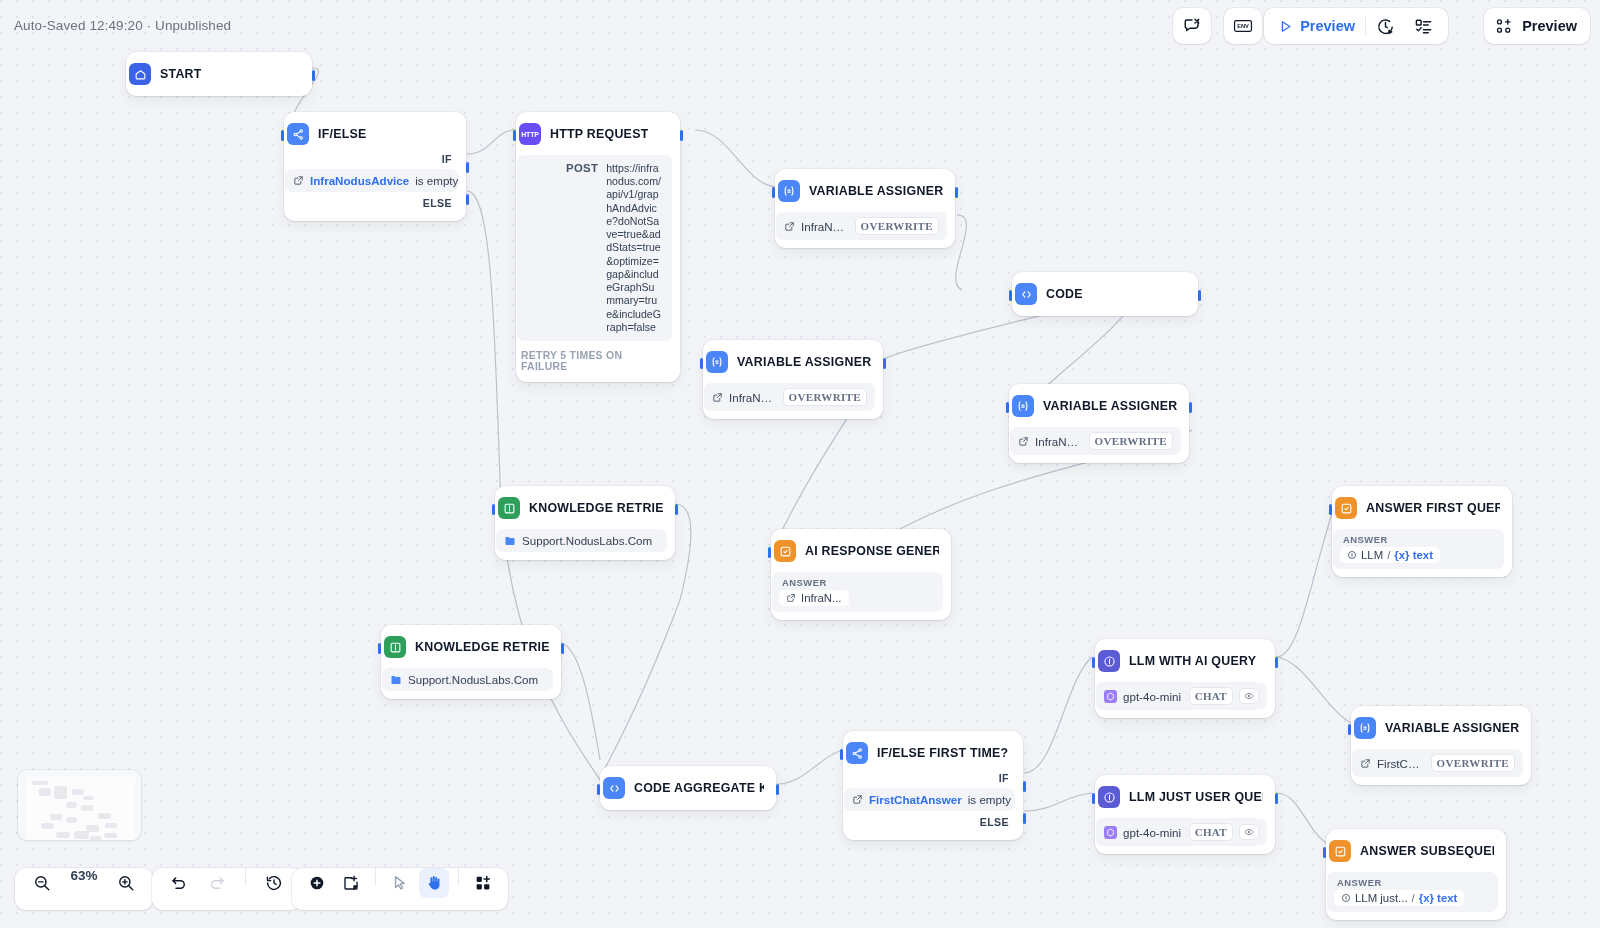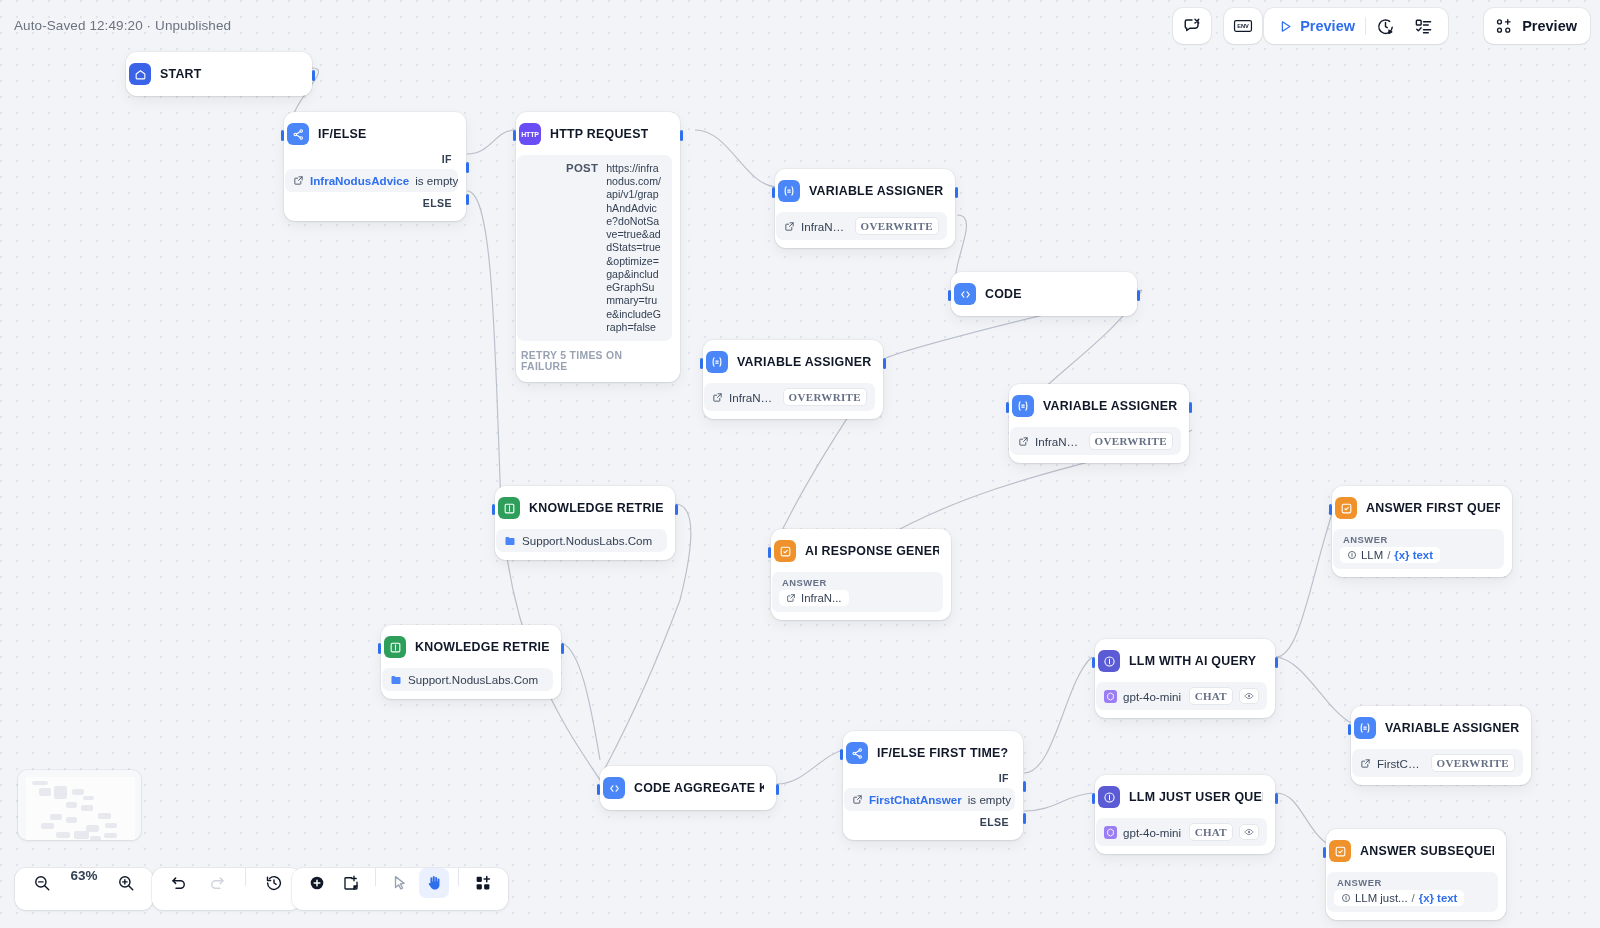--- a/index.html
+++ b/index.html
@@ -329,21 +329,21 @@
               <path d="M20 4l-8 8"></path>
               <path d="M17 14v5a1 1 0 0 1-1 1H5a1 1 0 0 1-1-1V8a1 1 0 0 1 1-1h5"></path>
             </svg>
         </span>
         <span class="grow">InfraNodus...</span>
         <span class="pill">OVERWRITE</span>
       </div>
     </div>
   </div>
 
-  <div class="node" style="left:951px;top:272px;width:186px;">
+  <div class="node" style="left:1012px;top:272px;width:186px;">
     <div class="handle l"></div>
     <div class="handle r"></div>
     <div class="node-head">
       <div class="node-ico" style="background:#4a86f7;">
         <svg width="13" height="13" viewBox="0 0 24 24" fill="none" stroke="#fff" stroke-width="2.2" stroke-linecap="round" stroke-linejoin="round">
             <path d="M9 7l-4 5 4 5M15 7l4 5-4 5"></path>
           </svg>
       </div>
       <div class="node-title">CODE</div>
     </div>

